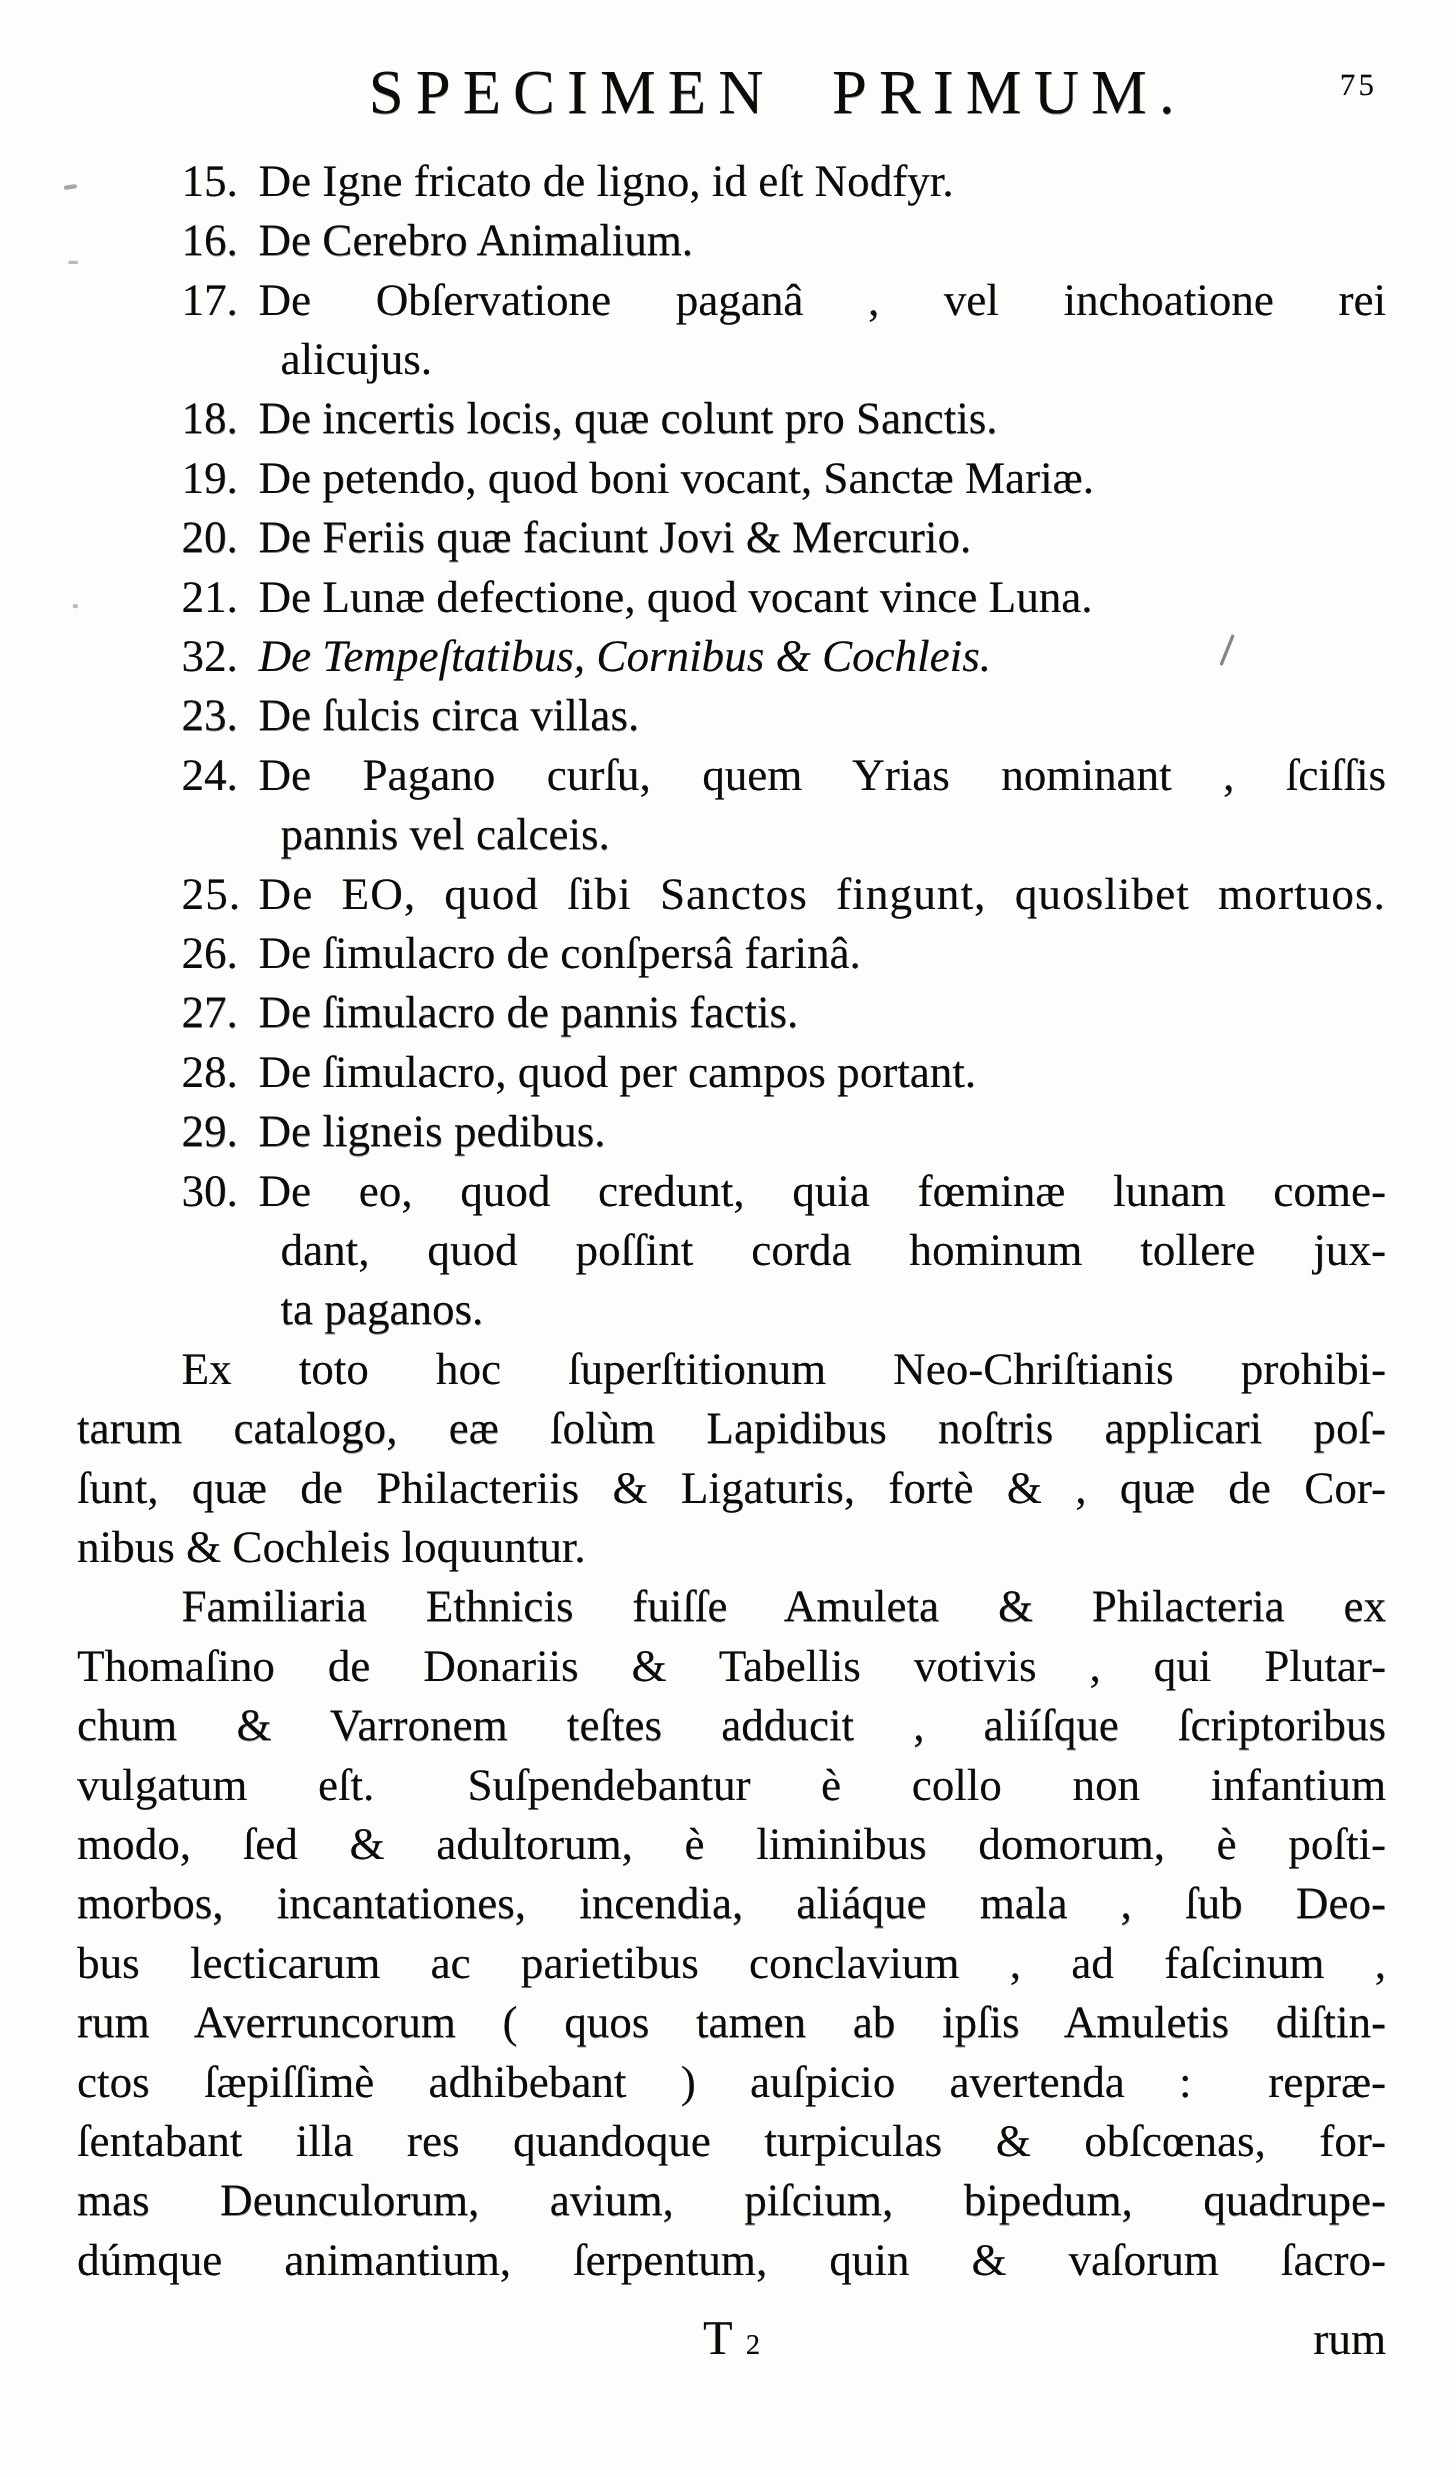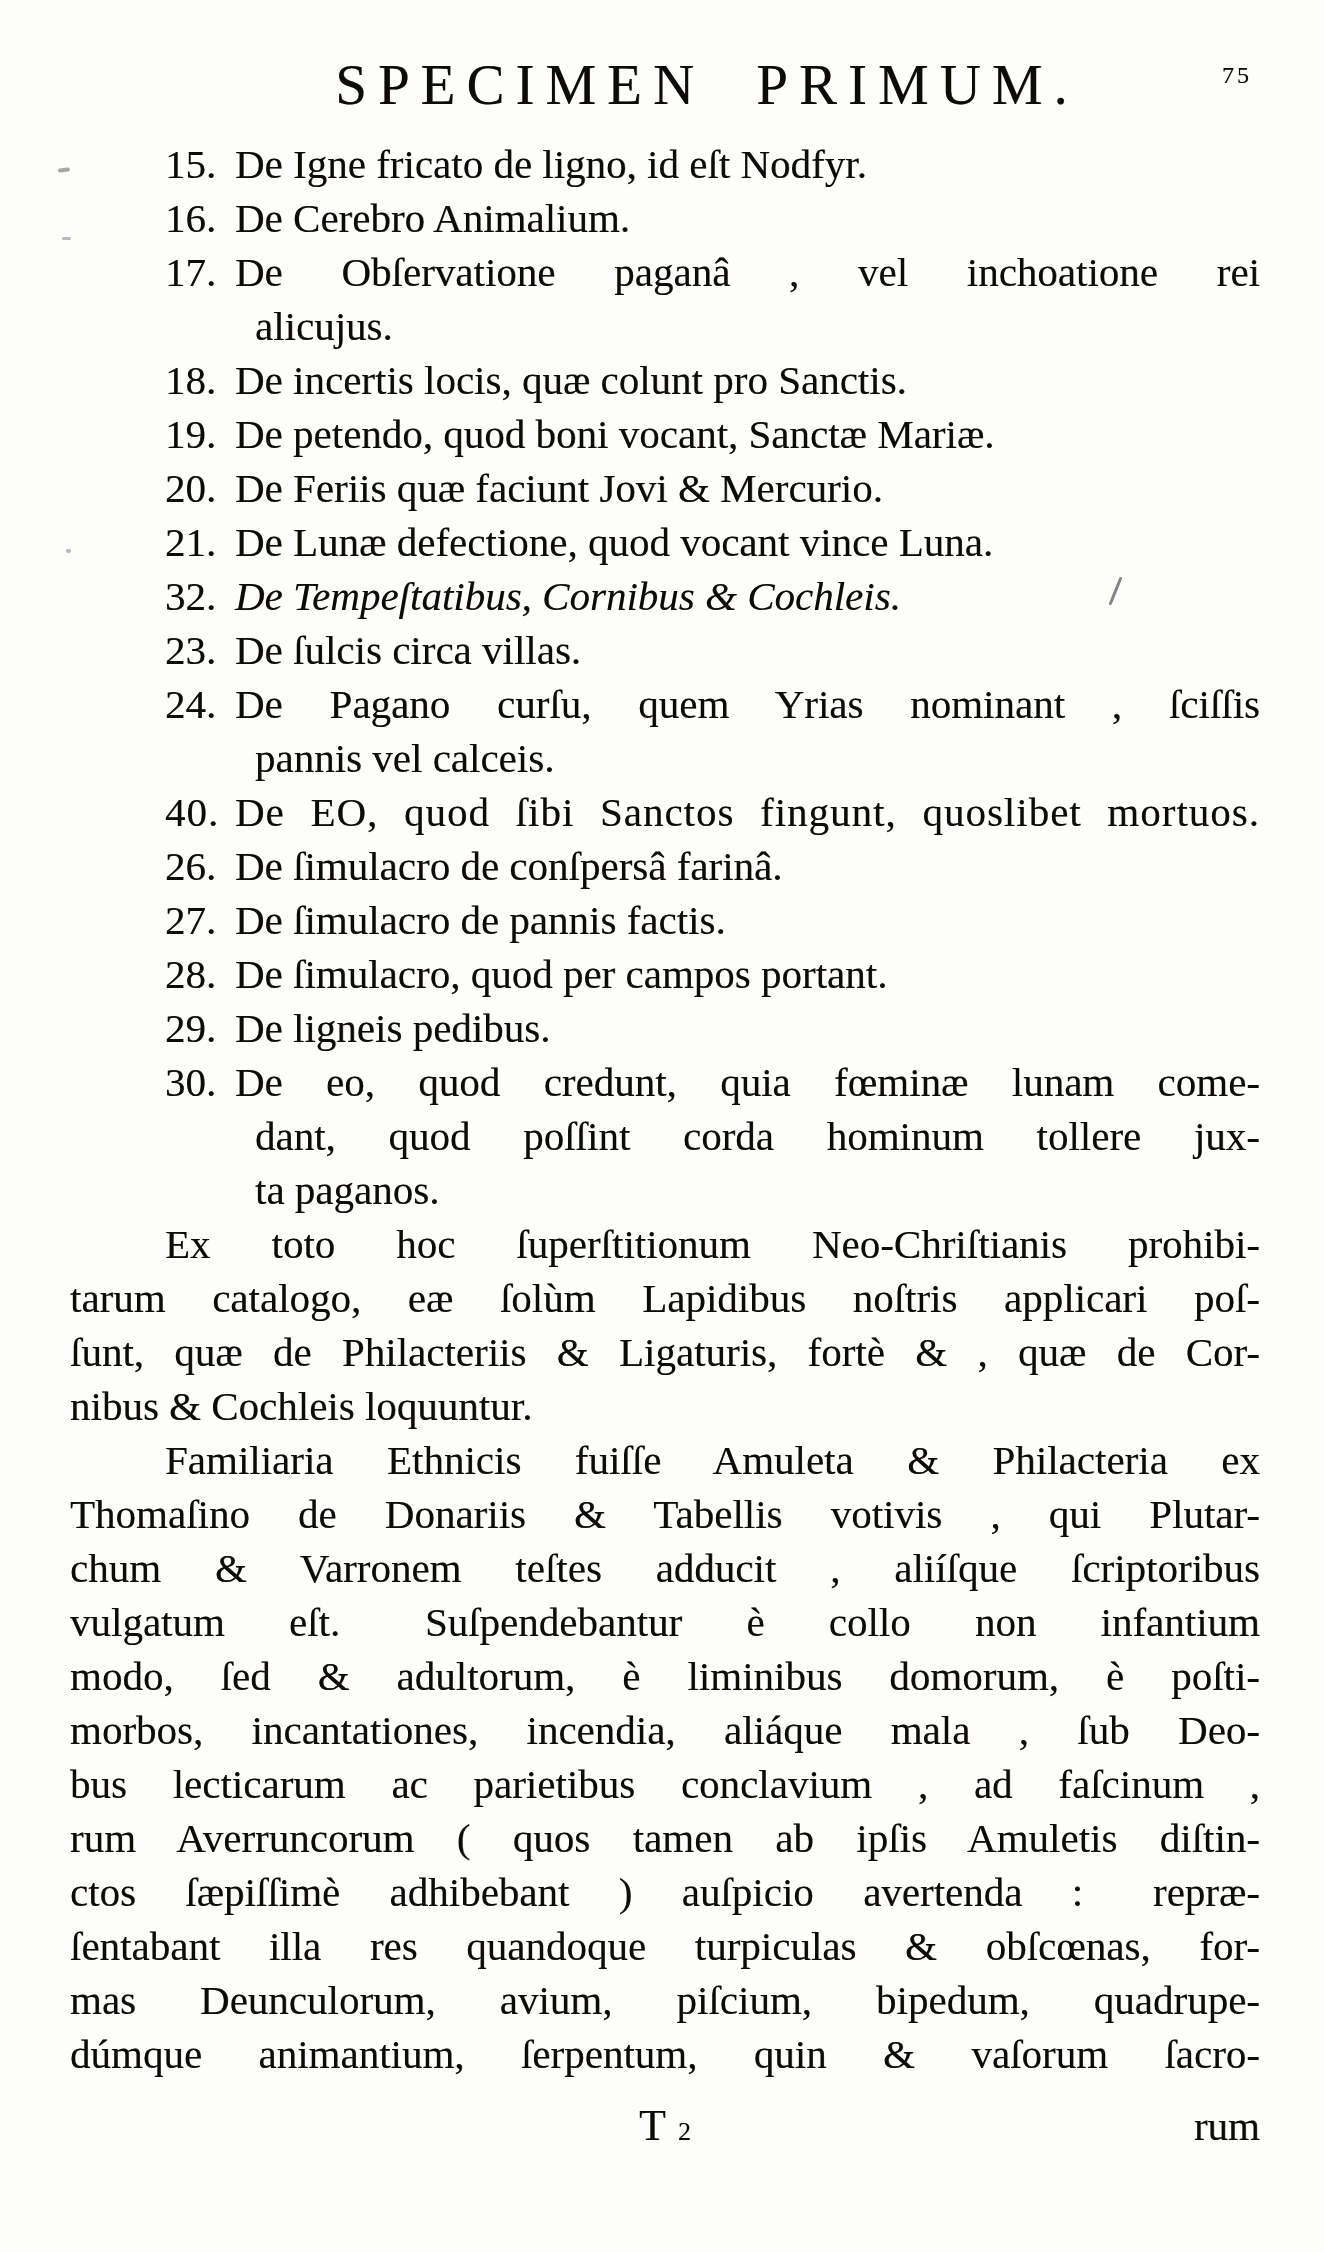--- a/index.html
+++ b/index.html
@@ -17,21 +17,21 @@
   .header { position:absolute; top:52px; left:70px; width:1190px; height:64px; }
   .running-title {
     position:absolute; left:0; right:0; top:0;
     text-align:center;
     font-size:57px; letter-spacing:11px; word-spacing:26px;
     transform:translateX(42px);
     white-space:nowrap;
   }
   .page-number {
     position:absolute; right:8px; top:10px;
-    font-size:24px; letter-spacing:3px;
+    font-size:28px; letter-spacing:3px;
   }
 
   
   .text-col {
     position:absolute; top:137px; left:70px; width:1190px;
     font-size:41px; line-height:54px;
   }
   .ln { height:54px; overflow:hidden; }
   .ln.item  { padding-left:95px; }
   .ln.cont  { padding-left:185px; }
@@ -75,21 +75,21 @@
         <div class="ln item j"><span class="num">17.</span><span class="">De Obſervatione paganâ , vel inchoatione rei</span></div>
         <div class="ln cont"><span class="">alicujus.</span></div>
         <div class="ln item"><span class="num">18.</span><span class="">De incertis locis, quæ colunt pro Sanctis.</span></div>
         <div class="ln item"><span class="num">19.</span><span class="">De petendo, quod boni vocant, Sanctæ Mariæ.</span></div>
         <div class="ln item"><span class="num">20.</span><span class="">De Feriis quæ faciunt Jovi &amp; Mercurio.</span></div>
         <div class="ln item"><span class="num">21.</span><span class="">De Lunæ defectione, quod vocant vince Luna.</span></div>
         <div class="ln item"><span class="num">32.</span><span class="it">De Tempeſtatibus, Cornibus &amp; Cochleis.</span></div>
         <div class="ln item"><span class="num">23.</span><span class="">De ſulcis circa villas.</span></div>
         <div class="ln item j"><span class="num">24.</span><span class="">De Pagano curſu, quem Yrias nominant , ſciſſis</span></div>
         <div class="ln cont"><span class="">pannis vel calceis.</span></div>
-        <div class="ln item j tight"><span class="num">40.</span><span class="">De EO, quod ſibi Sanctos fingunt, quoslibet mortuos.</span></div>
+        <div class="ln item j tight"><span class="num">25.</span><span class="">De EO, quod ſibi Sanctos fingunt, quoslibet mortuos.</span></div>
         <div class="ln item"><span class="num">26.</span><span class="">De ſimulacro de conſpersâ farinâ.</span></div>
         <div class="ln item"><span class="num">27.</span><span class="">De ſimulacro de pannis factis.</span></div>
         <div class="ln item"><span class="num">28.</span><span class="">De ſimulacro, quod per campos portant.</span></div>
         <div class="ln item"><span class="num">29.</span><span class="">De ligneis pedibus.</span></div>
         <div class="ln item j"><span class="num">30.</span><span class="">De eo, quod credunt, quia fœminæ lunam come-</span></div>
         <div class="ln cont j"><span class="">dant, quod poſſint corda hominum tollere jux-</span></div>
         <div class="ln cont"><span class="">ta paganos.</span></div>
         <div class="ln pfirst j"><span class="">Ex toto hoc ſuperſtitionum Neo-Chriſtianis prohibi-</span></div>
         <div class="ln pbody j"><span class="">tarum catalogo, eæ ſolùm Lapidibus noſtris applicari poſ-</span></div>
         <div class="ln pbody j"><span class="">ſunt, quæ de Philacteriis &amp; Ligaturis, fortè &amp; , quæ de Cor-</span></div>

